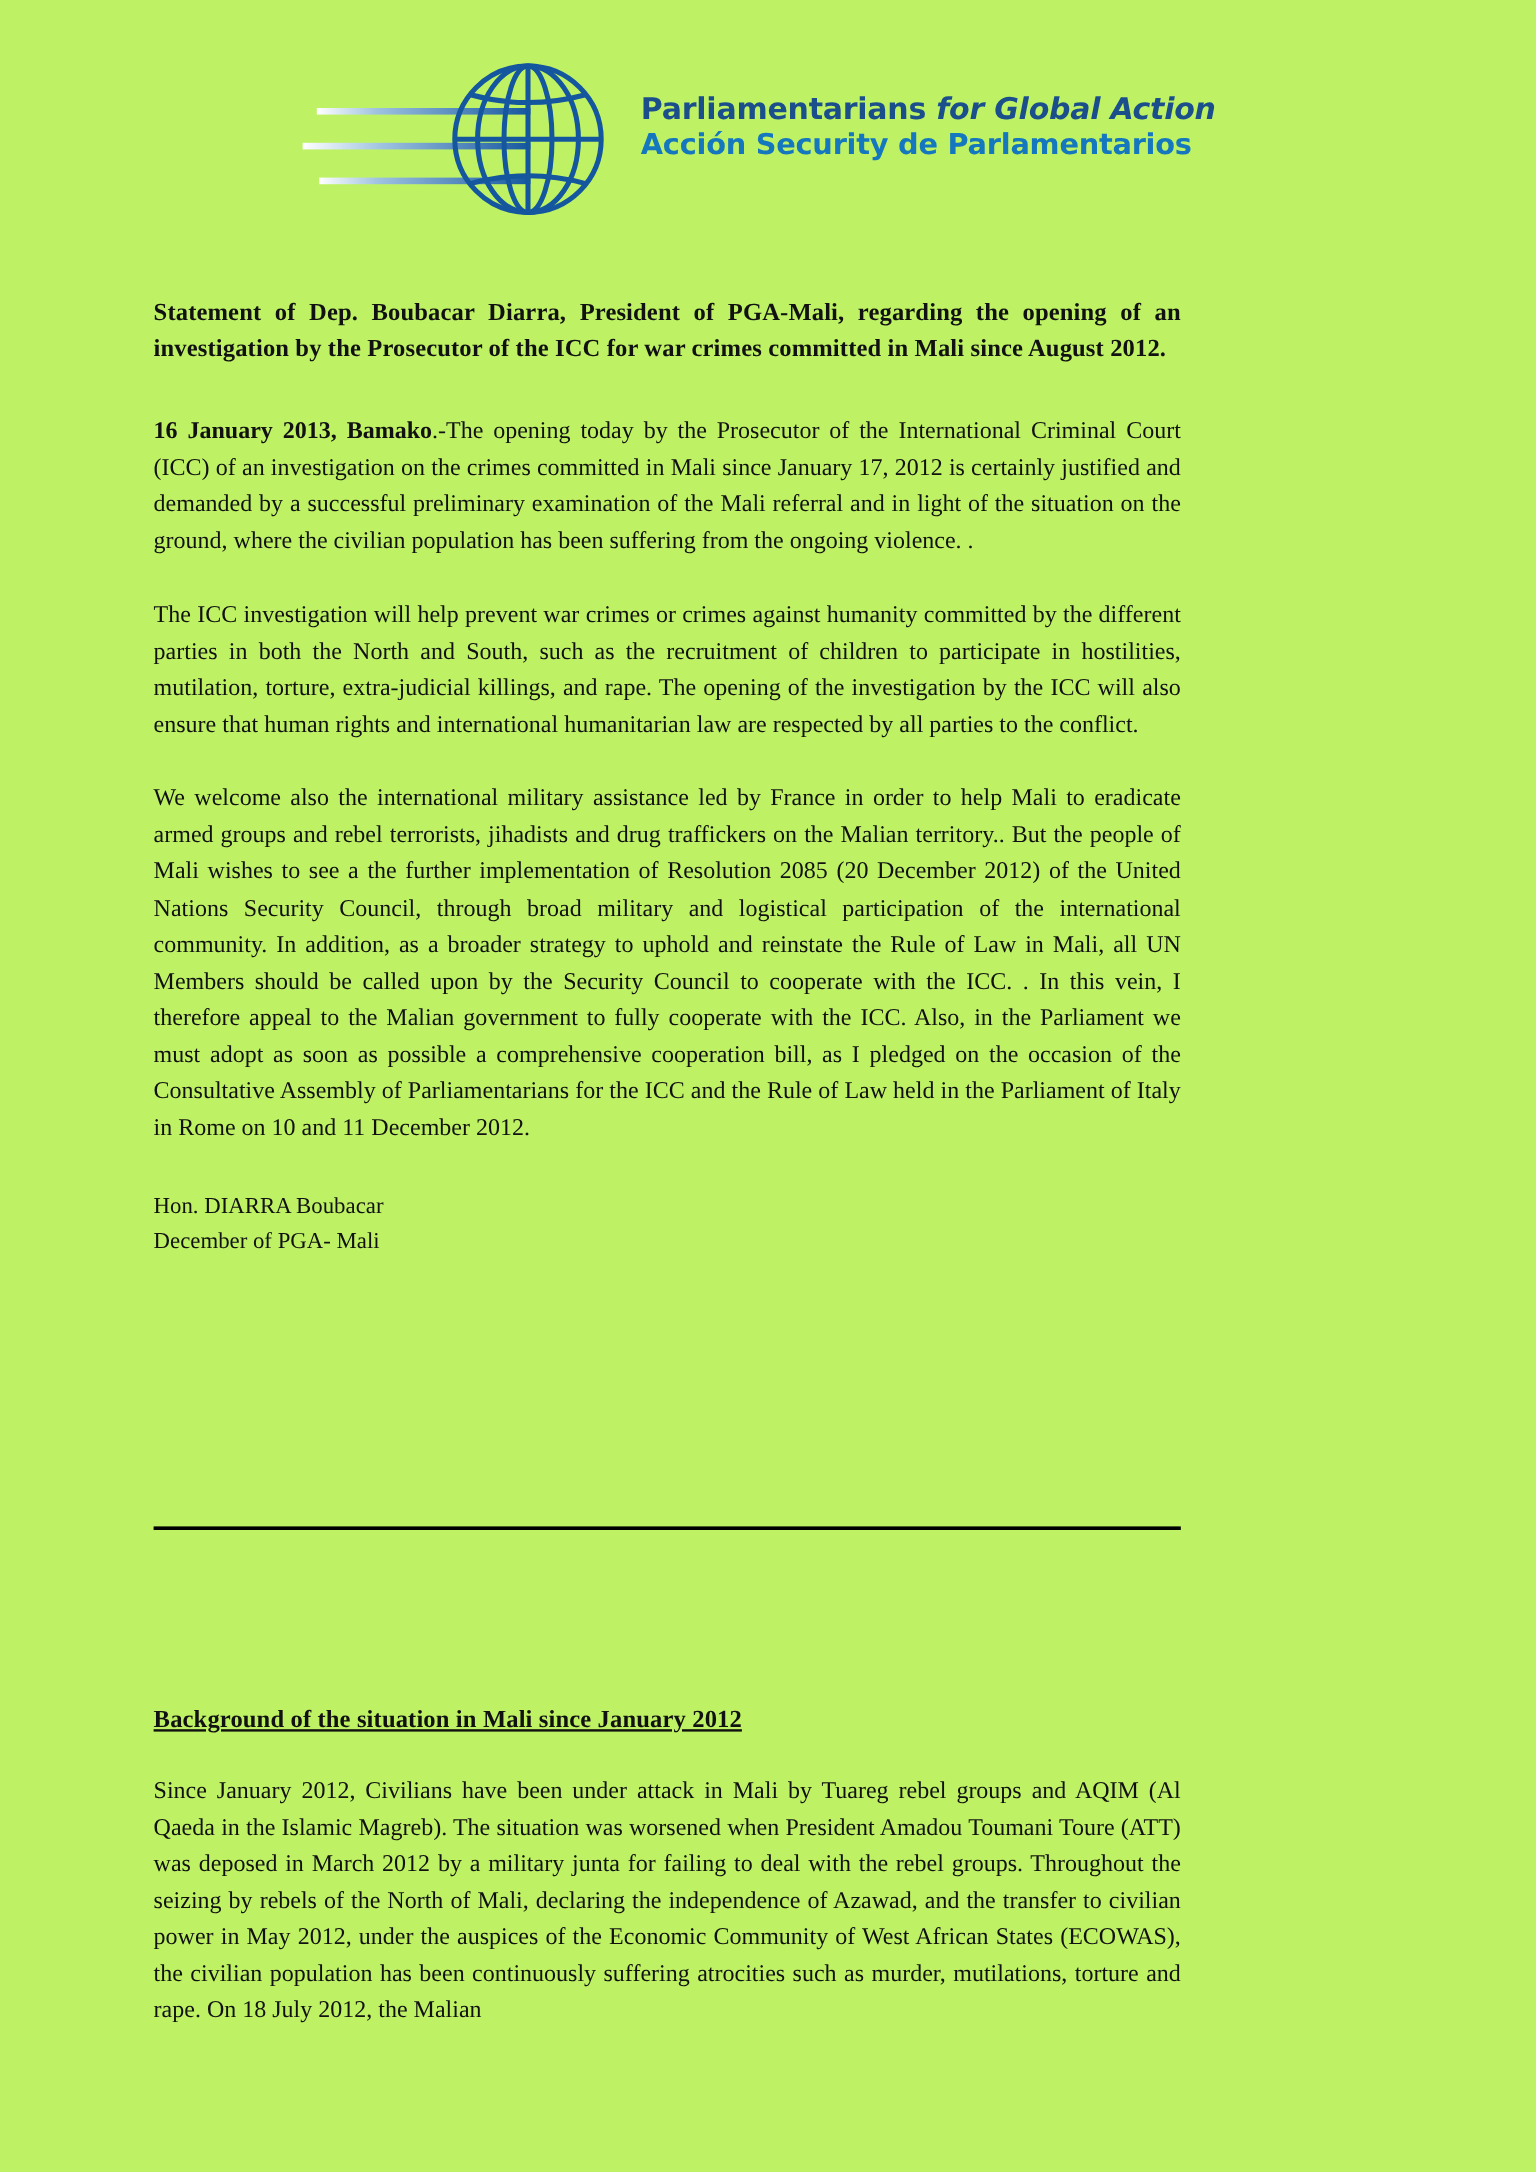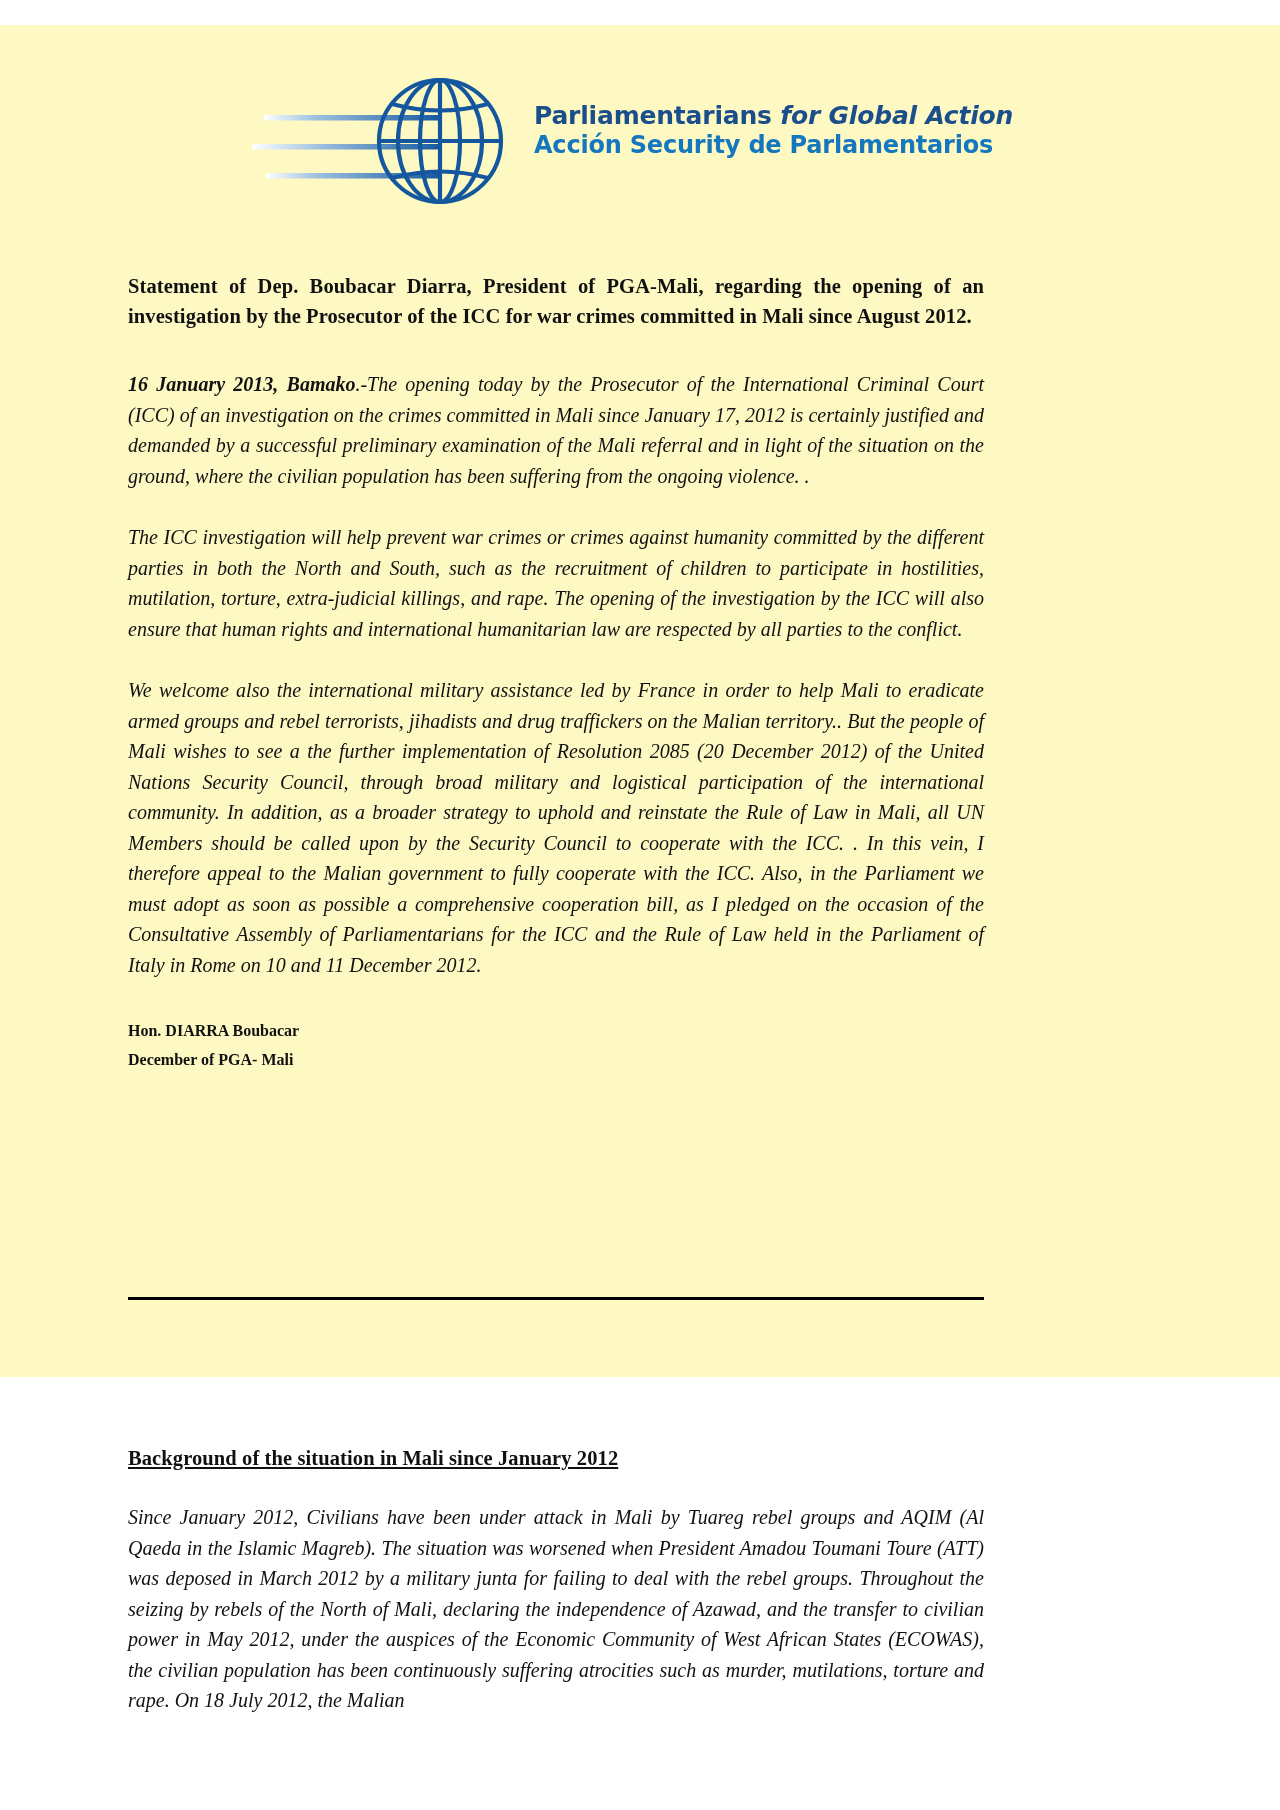--- a/index.html
+++ b/index.html
@@ -11,24 +11,23 @@
     width: 1280px;
     height: 1810px;
     font-family: "Liberation Serif", "DejaVu Serif", serif;
     color: #111111;
     overflow: hidden;
   }
 
   .page {
     position: relative;
     width: 1280px;
-    height: 1352px;
-    background: #fef9c3;
+    height: 1810px;
+    background: #bef264;
     box-sizing: border-box;
-    margin-top: 25px;
   }
 
   
   .letterhead {
     position: absolute;
     left: 0;
     top: 48px;
     width: 1280px;
     height: 150px;
   }
@@ -95,33 +94,32 @@
     margin: 0 0 38px 0;
     letter-spacing: 0.1px;
   }
 
   p.para {
     font-size: 20px;
     line-height: 30.5px;
     text-align: justify;
     text-align-last: left;
     margin: 0 0 31px 0;
-    font-style: italic;
   }
   p.para:last-child { margin-bottom: 0; }
 
   .lead {
     font-weight: bold;
   }
 
   .sig {
     margin-top: 36px;
-    font-size: 16px;
+    font-size: 19px;
     line-height: 29px;
-    font-weight: bold;
+    font-weight: normal;
   }
   .sig div { white-space: nowrap; }
 
   .rule {
     position: absolute;
     left: 128px;
     top: 1272px;
     width: 856px;
     height: 0;
     border-top: 3px solid #000000;

